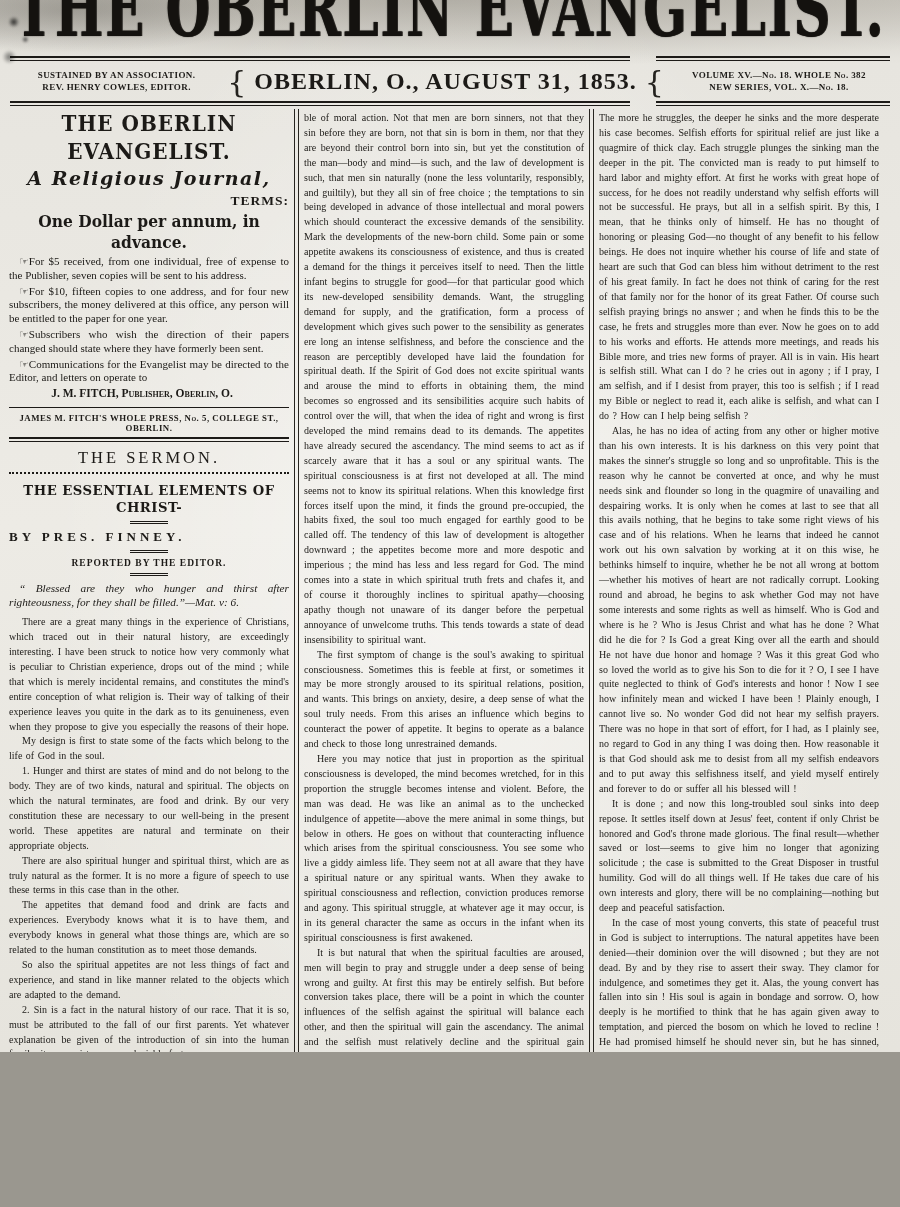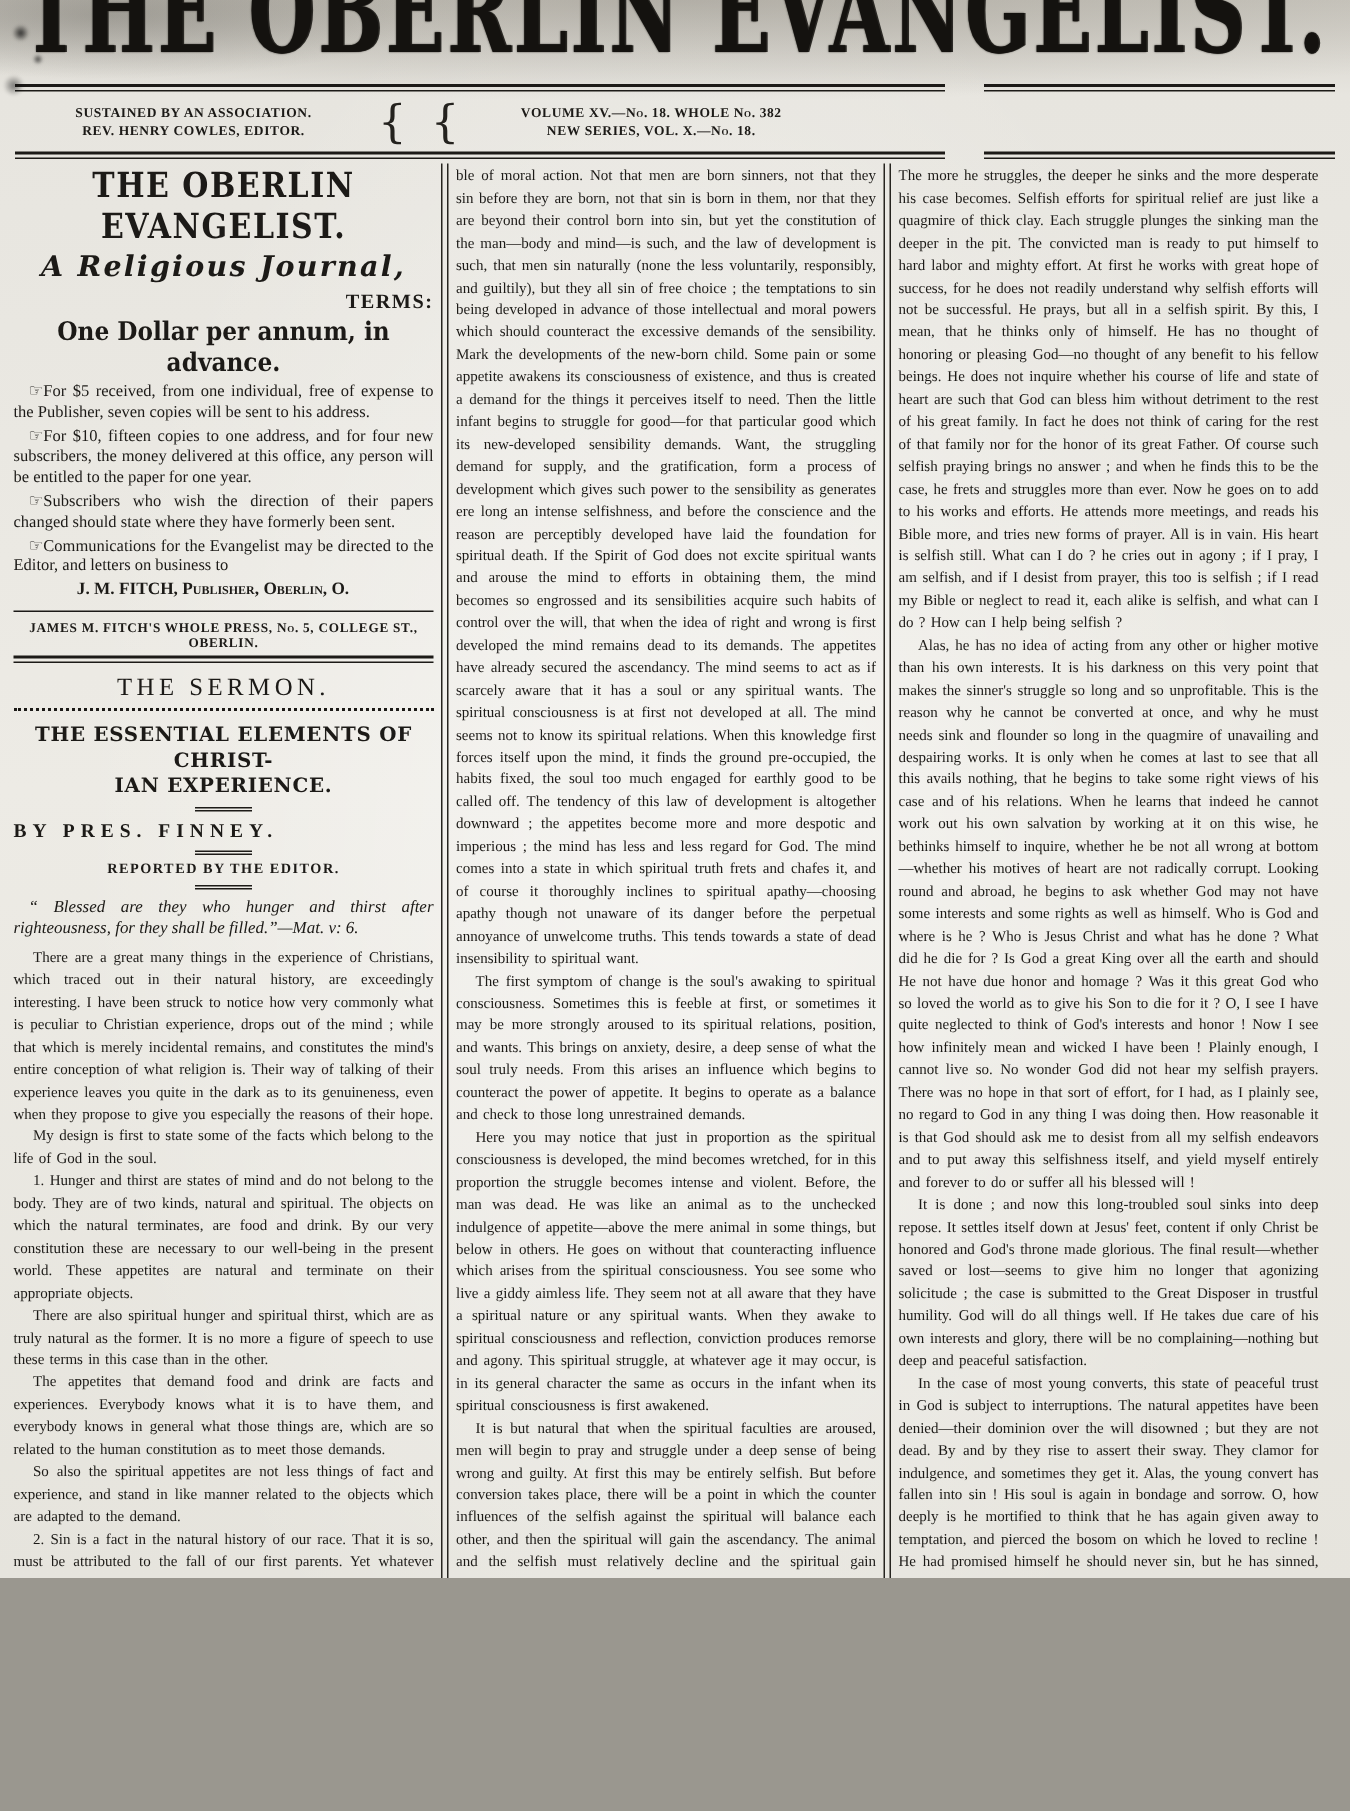--- a/index.html
+++ b/index.html
@@ -95,20 +95,21 @@
     <div class="seg seg-wide"></div>
     <div class="seg seg-narrow"></div>
   </div>
 
   <div class="dateline">
     <div class="dl-left">
       <div>SUSTAINED BY AN ASSOCIATION.</div>
       <div>REV. HENRY COWLES, EDITOR.</div>
     </div>
     <div class="brace">{</div>
+    <div class="dl-center">OBERLIN, O., AUGUST 31, 1853.</div>
     <div class="brace">{</div>
     <div class="dl-right">
       <div>VOLUME XV.—No. 18. WHOLE No. 382</div>
       <div>NEW SERIES, VOL. X.—No. 18.</div>
     </div>
   </div>
   <div class="rule-row">
     <div class="seg seg-wide"></div>
     <div class="seg seg-narrow"></div>
   </div>
@@ -116,30 +117,29 @@
   <div class="columns">
 
     <div class="col">
       <div class="c1-title">THE OBERLIN EVANGELIST.</div>
       <div class="c1-journal">A Religious Journal,</div>
       <div class="terms">TERMS:</div>
       <div class="price">One Dollar per annum, in advance.</div>
       <p class="notice">☞For $5 received, from one individual, free of expense to the Publisher, seven copies will be sent to his address.</p>
       <p class="notice">☞For $10, fifteen copies to one address, and for four new subscribers, the money delivered at this office, any person will be entitled to the paper for one year.</p>
       <p class="notice">☞Subscribers who wish the direction of their papers changed should state where they have formerly been sent.</p>
-      <p class="notice">☞Communications for the Evangelist may be directed to the Editor, and letters on business to</p>
+      <p class="notice">☞Communications for the Evangelist may be directed to the Editor, and letters on operate to</p>
       <div class="publisher">J. M. FITCH, Publisher, Oberlin, O.</div>
       <div class="thinrule"></div>
       <div class="imprint">JAMES M. FITCH'S WHOLE PRESS, No. 5, COLLEGE ST., OBERLIN.</div>
       <div class="dblrule"></div>
       <div class="sermon-label">THE SERMON.</div>
       <div class="dotrule"></div>
       <div class="headline">
         <div>THE ESSENTIAL ELEMENTS OF CHRIST-</div>
-        <div>IAN EXPERIENCE.</div>
       </div>
       <div class="shortrule"></div>
       <div class="byline">BY PRES. FINNEY.</div>
       <div class="shortrule"></div>
       <div class="reported">REPORTED BY THE EDITOR.</div>
       <div class="shortrule"></div>
       <p class="scripture">“ Blessed are they who hunger and thirst after righteousness, for they shall be filled.”—Mat. v: 6.</p>
       <p class="body">There are a great many things in the experience of Christians, which traced out in their natural history, are exceedingly interesting.  I have been struck to notice how very commonly what is peculiar to Christian experience, drops out of the mind ; while that which is merely incidental remains, and constitutes the mind's entire conception of what religion is.  Their way of talking of their experience leaves you quite in the dark as to its genuineness, even when they propose to give you especially the reasons of their hope.</p>
       <p class="body">My design is first to state some of the facts which belong to the life of God in the soul.</p>
       <p class="body">1. Hunger and thirst are states of mind and do not belong to the body.  They are of two kinds, natural and spiritual.  The objects on which the natural terminates, are food and drink.  By our very constitution these are necessary to our well-being in the present world.  These appetites are natural and terminate on their appropriate objects.</p>

